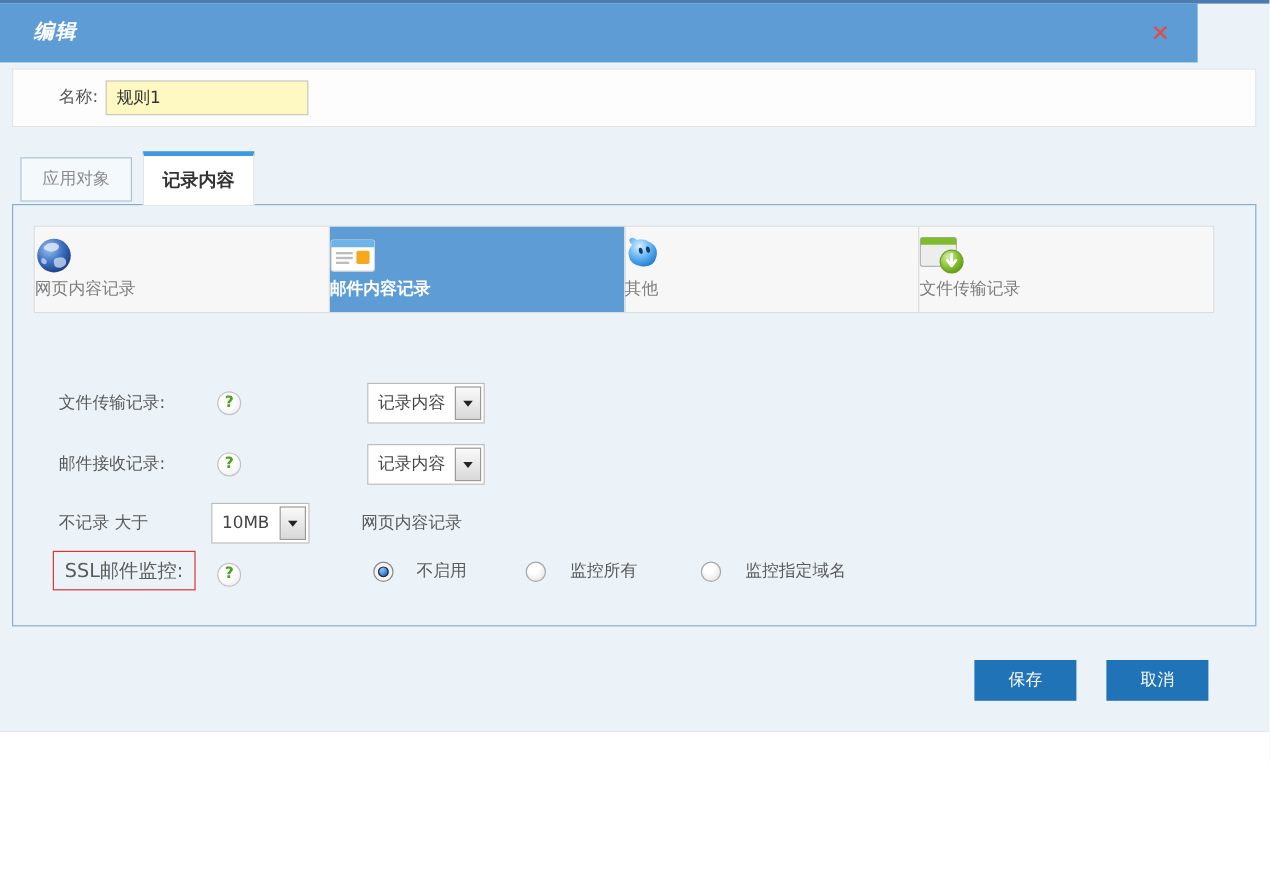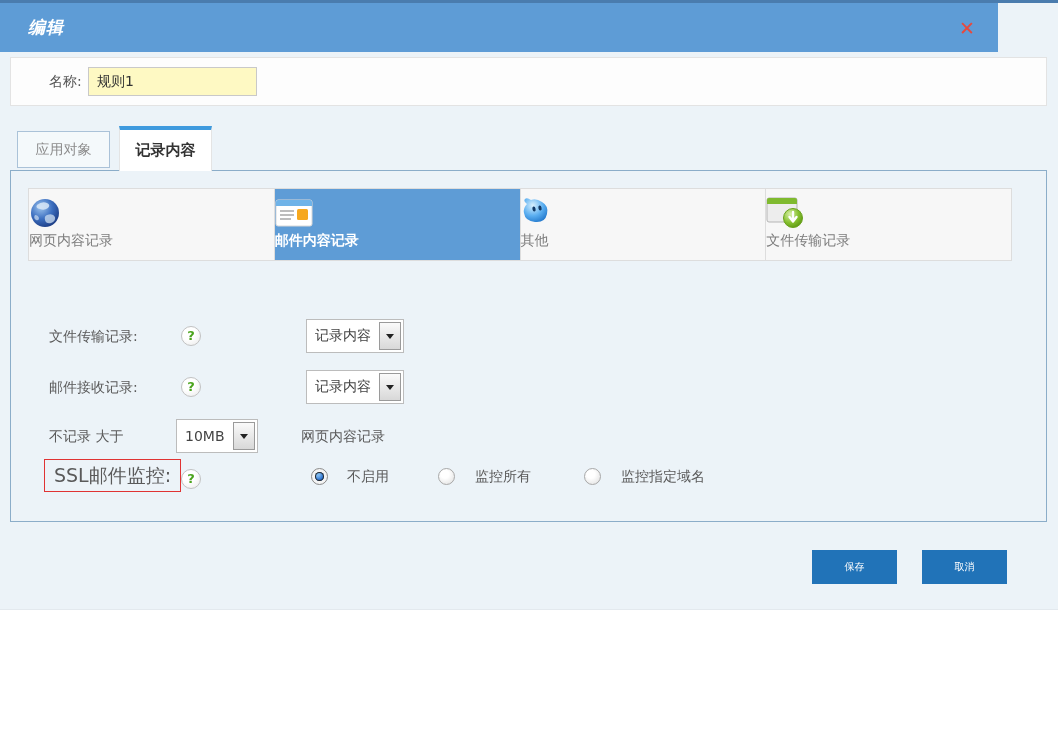--- a/index.html
+++ b/index.html
@@ -39,31 +39,31 @@
 
   .help-icon { position:absolute; left:170px; top:8px; width:20px; height:20px; border-radius:50%; border:1px solid #c2c2c2; background:radial-gradient(circle at 35% 30%, #ffffff 40%, #e9e9e9); color:#4aa31c; font-size:13px; font-weight:bold; text-align:center; line-height:18px; cursor:pointer; }
 
   .select { position:absolute; top:1px; height:34px; background:#ffffff; border:1px solid #bcbcbc; display:flex; align-items:center; cursor:pointer; }
   .select .select-text { font-size:14px; color:#444444; padding:0 8px; white-space:nowrap; }
   .select .select-btn { width:22px; height:28px; margin:2px 2px 2px 0; border:1px solid #9a9a9a; background:linear-gradient(#fafafa,#d8d8d8); display:flex; align-items:center; justify-content:center; }
   .select .arrow-down { width:0; height:0; border-left:4px solid transparent; border-right:4px solid transparent; border-top:5px solid #222222; }
 
   .size-suffix { position:absolute; left:290px; line-height:36px; font-size:14px; color:#5a5a5a; }
 
-  .ssl-labelbox { position:absolute; left:33px; top:1px; height:33px; border:1px solid #e03333; padding:0 9px; line-height:31px; font-size:19px; color:#5a5a5a; background:transparent;text-align:right; }
+  .ssl-labelbox { position:absolute; left:33px; top:1px; height:33px; border:1px solid #e03333; padding:0 9px; line-height:31px; font-size:16px; color:#5a5a5a; background:transparent;text-align:right; }
 
   .radio { position:absolute; top:10px; width:17px; height:17px; border-radius:50%; border:1px solid #a8a8a8; background:radial-gradient(circle at 40% 35%, #ffffff 30%, #dcdcdc); cursor:pointer; }
   .radio.checked { background:#f4f4f4; border-color:#8a8a8a; }
   .radio.checked::after { content:""; position:absolute; left:3px; top:3px; width:9px; height:9px; border-radius:50%; background:radial-gradient(circle at 35% 30%, #7cb7ef 15%, #1b64c8 70%); box-shadow:0 0 0 1px #2b2b2b inset; }
   .radio-label { position:absolute; line-height:36px; font-size:14px; color:#5a5a5a; cursor:pointer; }
   .radio-1 { left:300px; } .rlabel-1 { left:336px; }
   .radio-2 { left:427px; } .rlabel-2 { left:464px; }
   .radio-3 { left:573px; } .rlabel-3 { left:610px; }
 
-  .btn { position:absolute; top:550px; width:85px; height:34px; background:#2173b8; color:#ffffff; font-size:10px; border:none; text-align:center; line-height:34px; cursor:pointer; font-family:"DejaVu Sans","Liberation Sans",sans-serif; }
+  .btn { position:absolute; top:550px; width:85px; height:34px; background:#2173b8; color:#ffffff; font-size:14px; border:none; text-align:center; line-height:34px; cursor:pointer; font-family:"DejaVu Sans","Liberation Sans",sans-serif; }
   .btn-save { left:812px; }
   .btn-cancel { left:922px; }
 </style>
 </head>
 <body>
 
 <div class="dialog">
   <div class="top-strip"></div>
   <div class="header">
     <div class="dialog-title">编辑</div>

